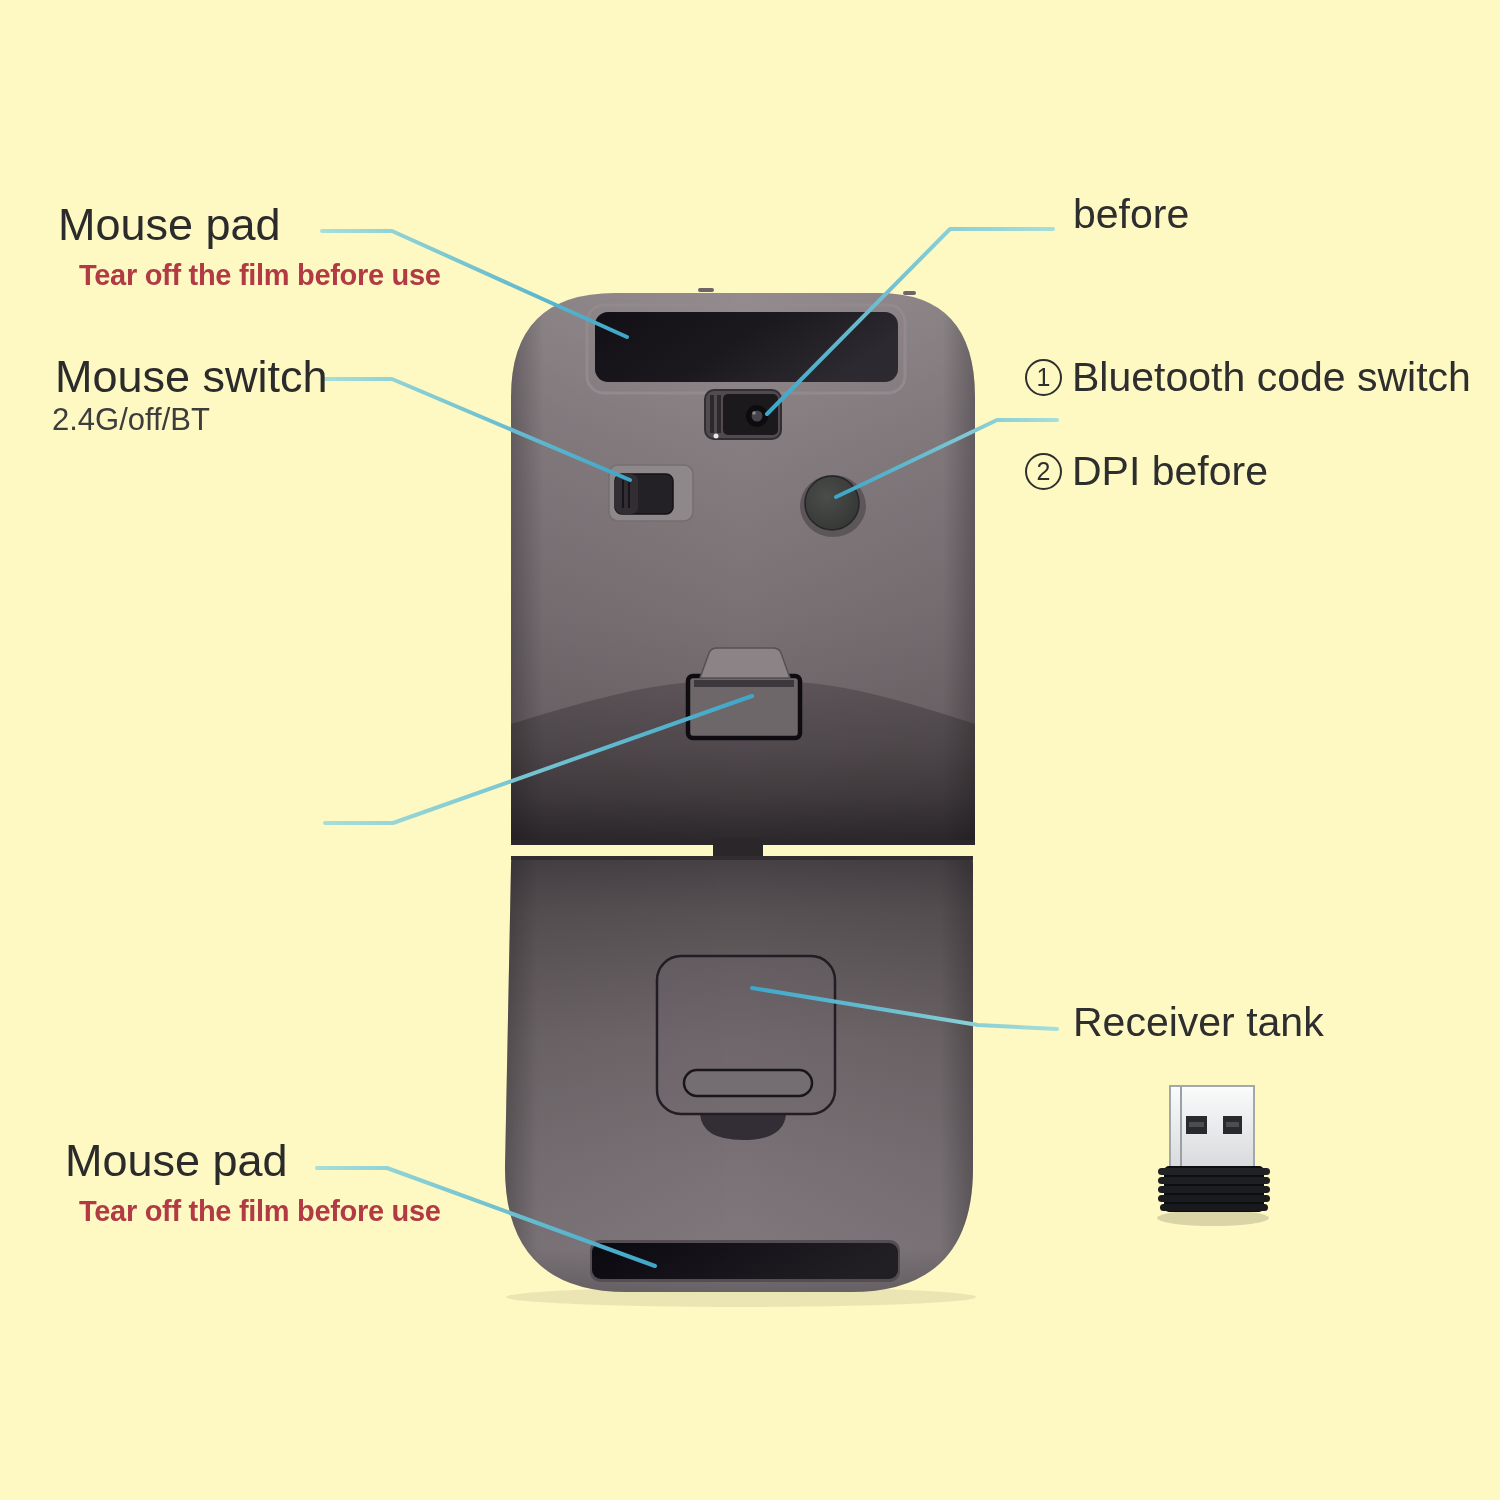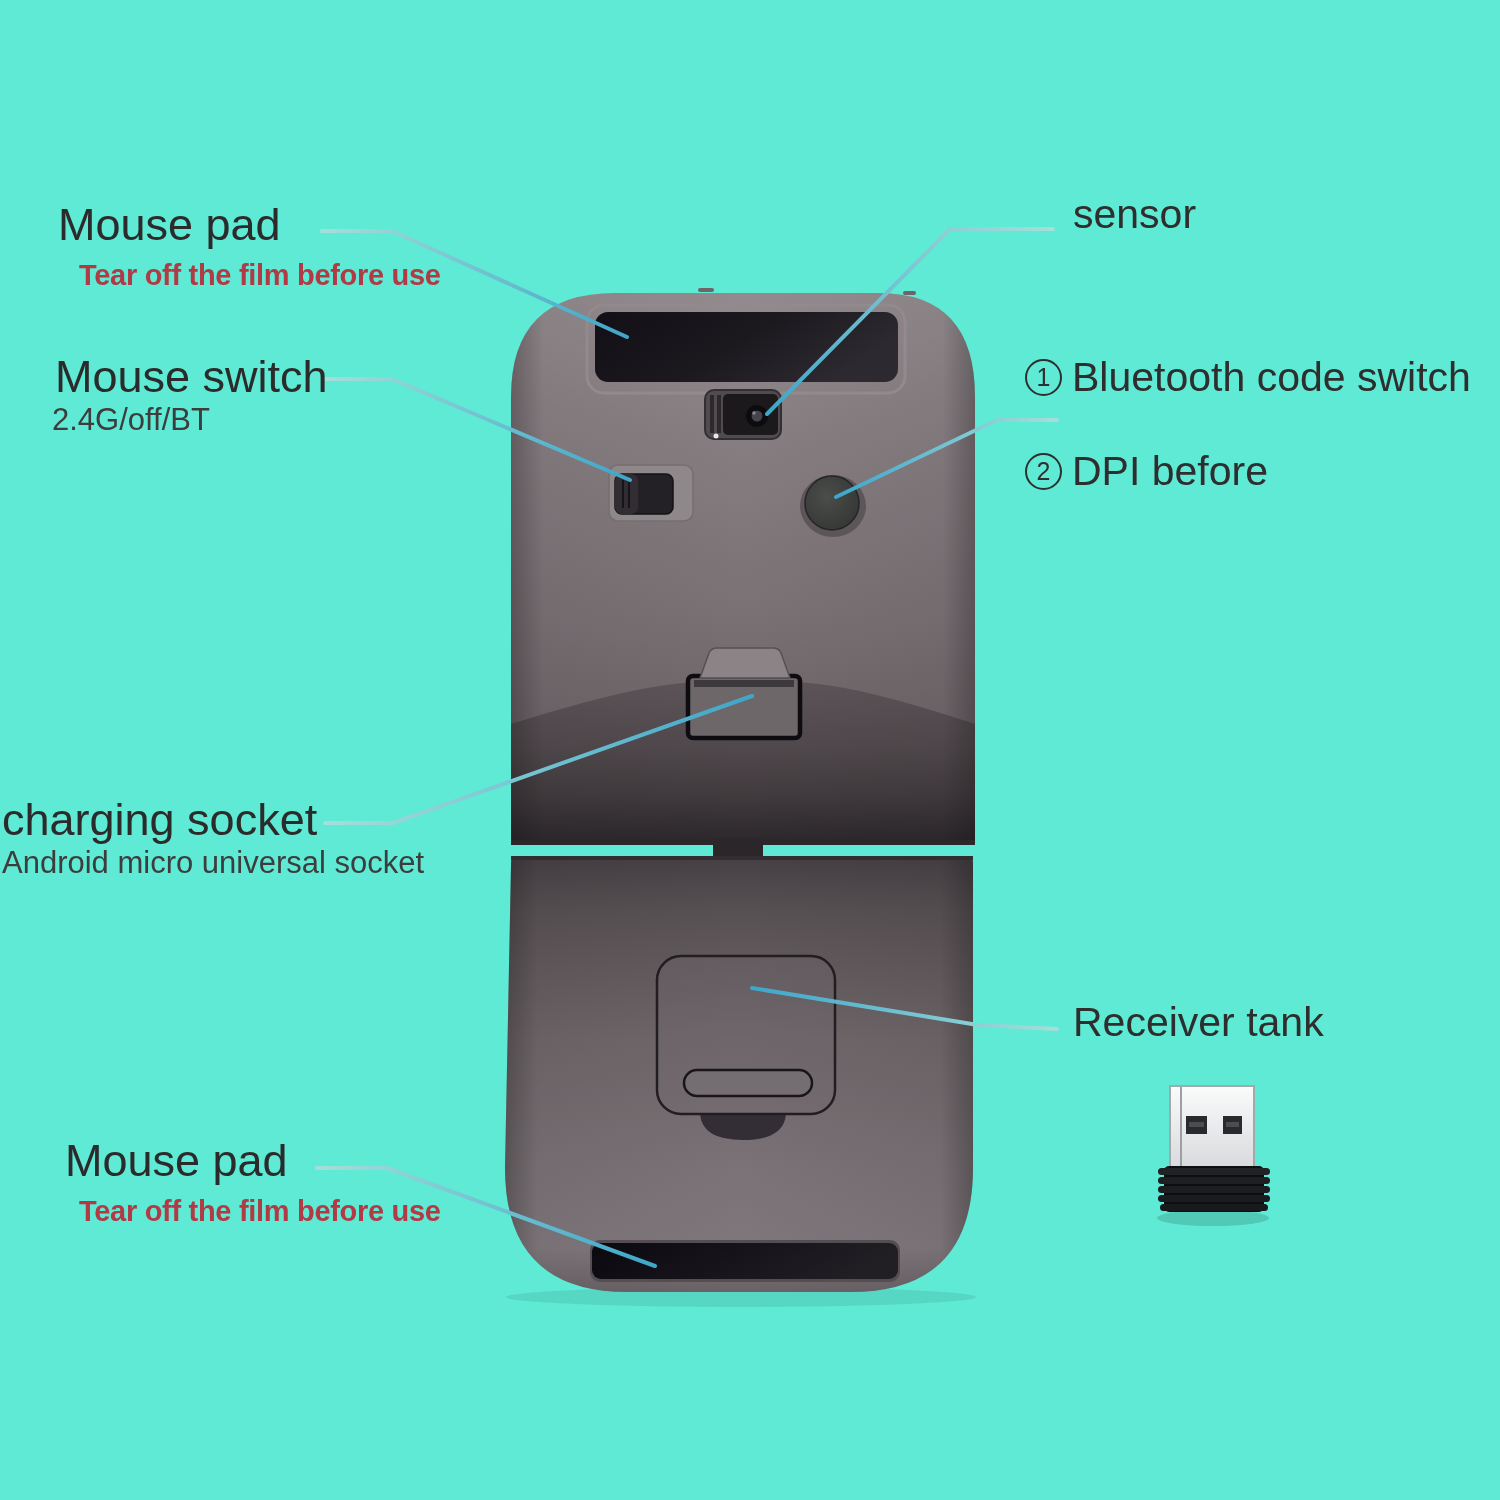--- a/index.html
+++ b/index.html
@@ -1,19 +1,19 @@
 <!DOCTYPE html>
 <html><head>
 <meta charset="utf-8">
 <style>
   html,body{margin:0;padding:0;background:#ffffff;}
   #stage{
     position:relative;
     width:1500px;height:1500px;
-    background:#5eead4;
+    background:#fef9c3;
     font-family:"Liberation Sans", sans-serif;
     overflow:hidden;
   }
   #art{position:absolute;left:0;top:0;}
   .label{position:absolute;}
   .title{
     font-size:45px;
     color:#2b2b2b;
     letter-spacing:0px;
     white-space:nowrap;
@@ -230,37 +230,33 @@
     <div class="title" style="margin-left:3px;">Mouse pad</div>
     <div class="note">Tear off the film before use</div>
   </div>
 
   <div class="label" style="left:52px;top:352px;">
     <div class="title" style="margin-left:3px;">Mouse switch</div>
     <div class="subnote">2.4G/off/BT</div>
   </div>
 
   <div class="label" style="left:1073px;top:192px;">
-    <div class="title right">sensor</div>
+    <div class="title right">before</div>
   </div>
 
   <div class="label numbered" style="left:1025px;top:355px;">
     <span class="circle-num">1</span>
     <span class="title right">Bluetooth code switch</span>
   </div>
 
   <div class="label numbered" style="left:1025px;top:449px;">
     <span class="circle-num">2</span>
     <span class="title right">DPI before</span>
   </div>
 
-  <div class="label" style="left:2px;top:795px;">
-    <div class="title">charging socket</div>
-    <div class="subnote">Android micro universal socket</div>
-  </div>
 
   <div class="label" style="left:1073px;top:1000px;">
     <div class="title right">Receiver tank</div>
   </div>
 
   <div class="label" style="left:55px;top:1136px;">
     <div class="title" style="margin-left:10px;">Mouse pad</div>
     <div class="note">Tear off the film before use</div>
   </div>
 

